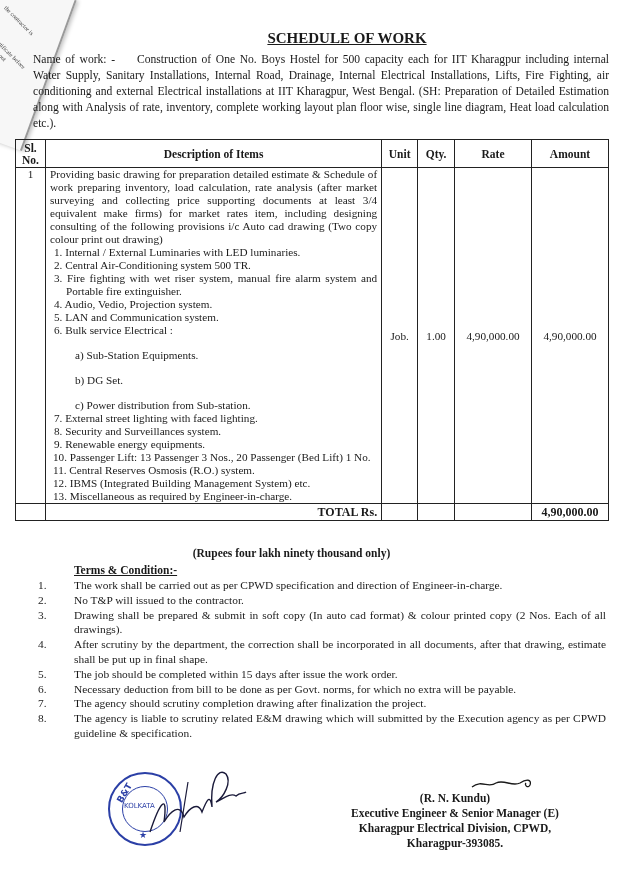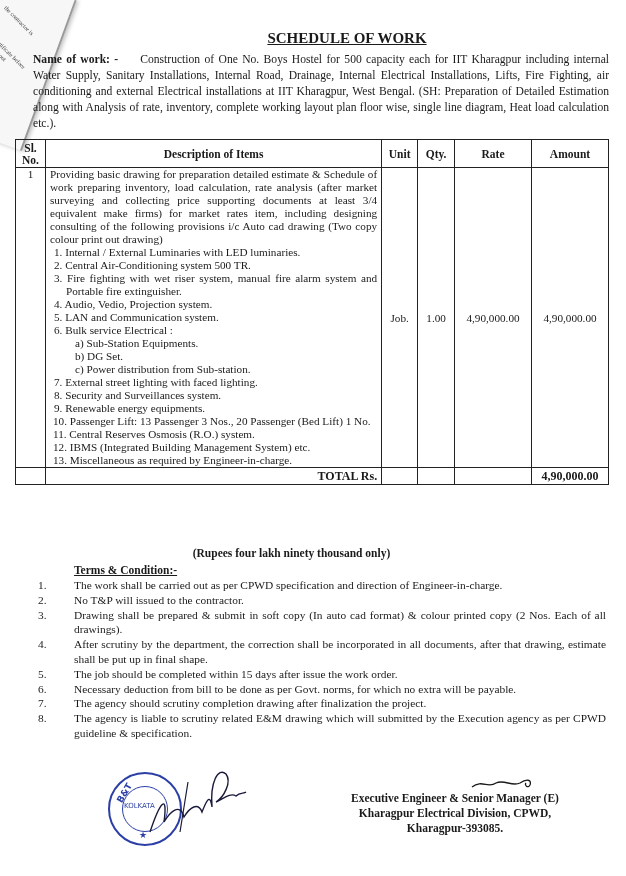--- a/index.html
+++ b/index.html
@@ -22,35 +22,35 @@
   }
   .title {
     position: absolute; top: 30px; left: 0; width: 624px; text-align: center;
     font-weight: bold; font-size: 15px; text-decoration: underline;
     padding-left: 70px; box-sizing: border-box;
   }
   .name-of-work {
     position: absolute; left: 33px; top: 52px; width: 576px;
     font-size: 11.6px; line-height: 16px; text-align: justify;
   }
-  .name-of-work .label { font-weight: bold; margin-right: 22px; }
+  .name-of-work .label { font-weight: normal; margin-right: 22px; }
   table.sched {
     position: absolute; left: 15px; top: 139px; width: 594px;
     border-collapse: collapse; font-size: 11.2px;
   }
   table.sched th, table.sched td { border: 1px solid #222; padding: 0 4px; }
   table.sched th { font-weight: bold; height: 27px; font-size: 11.5px; line-height: 12px; }
   col.c1 { width: 30px; } col.c2 { width: 337px; } col.c3 { width: 36px; }
   col.c4 { width: 37px; } col.c5 { width: 77px; } col.c6 { width: 77px; }
   td.sl { text-align: center; vertical-align: top; }
   td.desc { vertical-align: top; line-height: 13px; text-align: justify; padding: 1px 5px 0 5px; }
   td.mid { text-align: center; vertical-align: middle; white-space: nowrap; }
   .desc ol { margin: 0; padding: 0; list-style: none; }
   .desc li { padding-left: 16px; text-indent: -12px; }
-  .desc li.sub { padding-left: 40px; text-indent: -15px; }
+  .desc li.sub { padding-left: 40px; text-indent: -15px; margin-top: 12px; }
   .desc li.two { padding-left: 20px; text-indent: -17px; }
   tr.total td { height: 16px; }
   .total-label { text-align: right; font-weight: bold; font-size: 12px; }
   .total-amt { text-align: center; font-weight: bold; font-size: 12px; }
   .words {
     position: absolute; top: 547px; left: 0; width: 513px; text-align: center;
     font-weight: bold; font-size: 11.5px; padding-left: 70px; box-sizing: border-box;
   }
   .terms-head {
     position: absolute; left: 74px; top: 564px; font-weight: bold; font-size: 11.5px;
@@ -208,16 +208,17 @@
 
 <svg class="sig1" width="110" height="80">
   <path d="M10 70 C 20 40, 28 30, 24 60 C 30 50, 40 40, 44 55 C 50 45, 58 40, 62 50 C 66 40, 70 30, 72 45 C 70 20, 78 5, 86 12 C 92 20, 84 35, 76 40 C 82 38, 90 30, 96 34 C 100 30, 104 32, 106 30" fill="none" stroke="#1a1a3a" stroke-width="1.4"></path>
   <path d="M40 70 L 48 20" fill="none" stroke="#1a1a3a" stroke-width="1.2"></path>
 </svg>
 <svg class="sig2" width="70" height="20">
   <path d="M4 12 C 14 4, 20 14, 28 8 C 36 4, 44 12, 52 8 C 58 4, 64 4, 62 10 C 60 14, 56 10, 58 8" fill="none" stroke="#1a1a1a" stroke-width="1.3"></path>
 </svg>
 
 <div class="signatory">
+  <div>(R. N. Kundu)</div>
   <div>Executive Engineer &amp; Senior Manager (E)</div>
   <div>Kharagpur Electrical Division, CPWD,</div>
   <div>Kharagpur-393085.</div>
 </div>
 
 </body></html>

